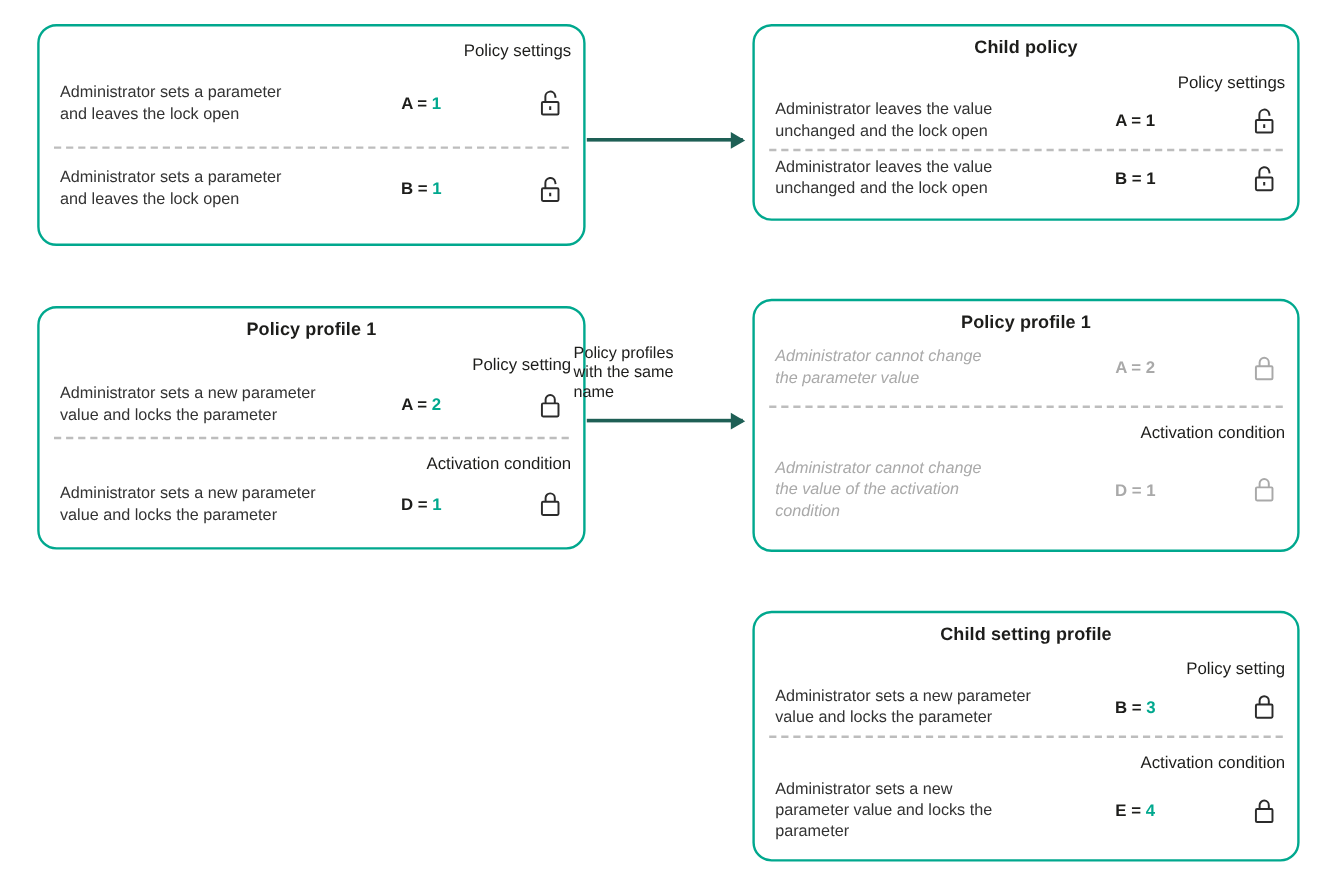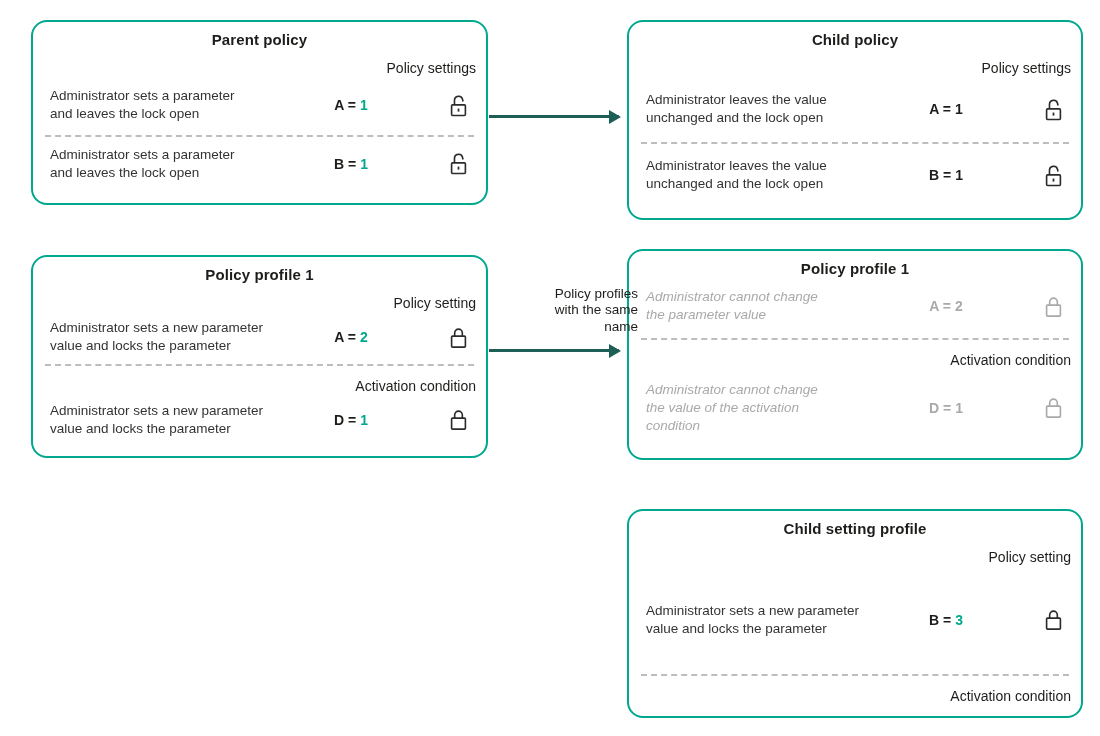--- a/index.html
+++ b/index.html
@@ -7,21 +7,21 @@
   .canvas {
     position:relative; width:1100px; height:736px; background:#ffffff;
     font-family:"Liberation Sans", sans-serif; color:#2b2b2b; overflow:hidden;
   }
   .policy-box {
     position:absolute; background:#ffffff;
     border:2px solid #00a88e; border-radius:16px;
     display:flex; flex-direction:column; padding-bottom:10px;
   }
   #box-parent        { left:31px;  top:20px;  width:457px; height:185px; }
-  #box-child         { left:627px; top:20px;  width:456px; height:200px; }
+  #box-child         { left:627px; top:20px;  width:456px; height:164px; }
   #box-profile-left  { left:31px;  top:255px; width:457px; height:203px; }
   #box-profile-right { left:627px; top:249px; width:456px; height:211px; }
   #box-child-profile { left:627px; top:509px; width:456px; height:209px; }
 
   .box-title {
     flex:0 0 auto; padding-top:9px; text-align:center;
     font-size:15px; font-weight:700; color:#1d1d1b; letter-spacing:.1px;
   }
   .label-row {
     flex:0 0 auto; height:30px;
@@ -57,21 +57,21 @@
   .arrow { position:absolute; height:3px; background:#1e5f55; }
   .arrow::after {
     content:""; position:absolute; right:-2px; top:50%; transform:translateY(-50%);
     border-left:12px solid #1e5f55;
     border-top:7px solid transparent; border-bottom:7px solid transparent;
   }
   #arrow-parent-child    { left:489px; top:115px; width:130px; }
   #arrow-profile-profile { left:489px; top:349px; width:130px; }
   .arrow-label {
     position:absolute; left:478px; top:286px; width:160px;
-    text-align:right; font-size:13.5px; line-height:1.22; color:#1d1d1b;
+    text-align:left; font-size:13.5px; line-height:1.22; color:#1d1d1b;
     white-space:pre-line;
   }
 </style>
 </head>
 <body>
 
 <svg width="0" height="0" style="position:absolute" aria-hidden="true">
   <defs>
     <symbol id="sym-lock-open" viewBox="0 0 24 26">
       <rect x="4.8" y="12.4" width="14.4" height="11" rx="1" fill="none" stroke="currentColor" stroke-width="1.7"></rect>
@@ -81,21 +81,20 @@
     <symbol id="sym-lock-closed" viewBox="0 0 24 26">
       <rect x="4.8" y="11.6" width="14.4" height="11.4" rx="1" fill="none" stroke="currentColor" stroke-width="1.7"></rect>
       <path d="M8 11.6 V8.3 a4 4 0 0 1 8 0 v3.3" fill="none" stroke="currentColor" stroke-width="1.7"></path>
     </symbol>
   </defs>
 </svg>
 
 <div class="canvas">
 
   <div class="policy-box" id="box-parent">
-    <div class="box-title">Parent policy</div>
     <div class="label-row">
       <div></div>
       <div class="section-label">Policy settings</div>
     </div>
     <div class="policy-row">
       <div class="row-text">Administrator sets a parameter
 and leaves the lock open</div>
       <div class="row-value"><span class="param">A =</span> <span class="digit">1</span></div>
       <div class="lock-cell">
           <svg class="lock">
@@ -221,20 +220,31 @@
       <div class="lock-cell">
           <svg class="lock">
             <use href="#sym-lock-closed"></use>
           </svg>
         </div>
     </div>
     <div class="divider"></div>
     <div class="label-row">
       <div></div>
       <div class="section-label">Activation condition</div>
+    </div>
+    <div class="policy-row">
+      <div class="row-text">Administrator sets a new
+parameter value and locks the
+parameter</div>
+      <div class="row-value"><span class="param">E =</span> <span class="digit">4</span></div>
+      <div class="lock-cell">
+          <svg class="lock">
+            <use href="#sym-lock-closed"></use>
+          </svg>
+        </div>
     </div>
   </div>
 
   <div class="arrow" id="arrow-parent-child"></div>
   <div class="arrow" id="arrow-profile-profile"></div>
   <div class="arrow-label">Policy profiles
 with the same
 name</div>
 
 </div>

